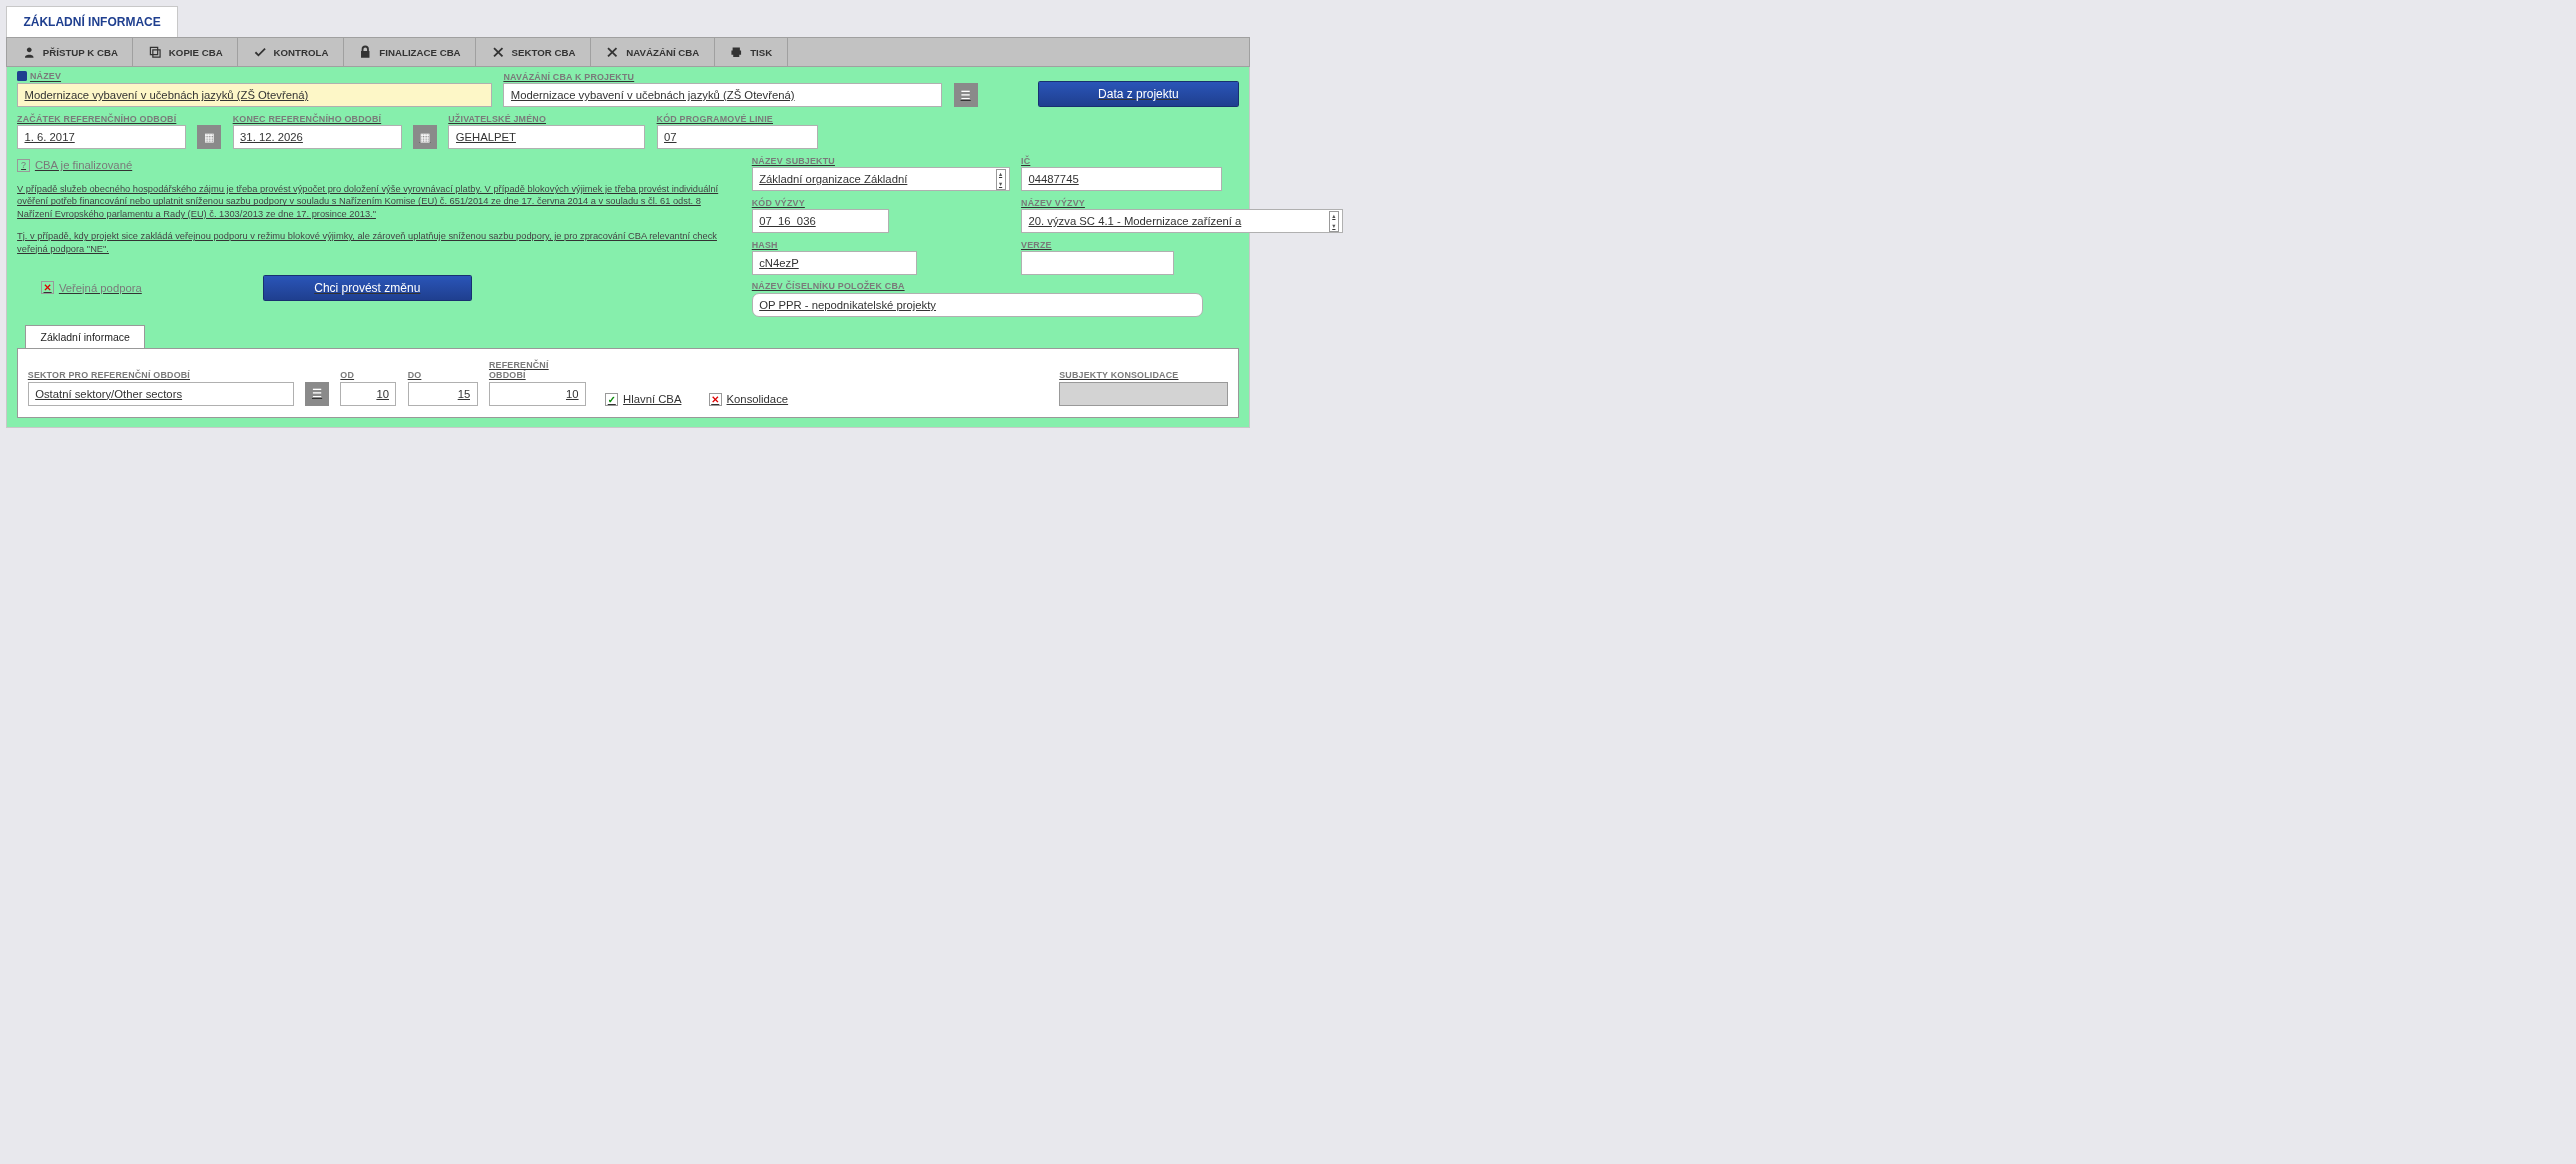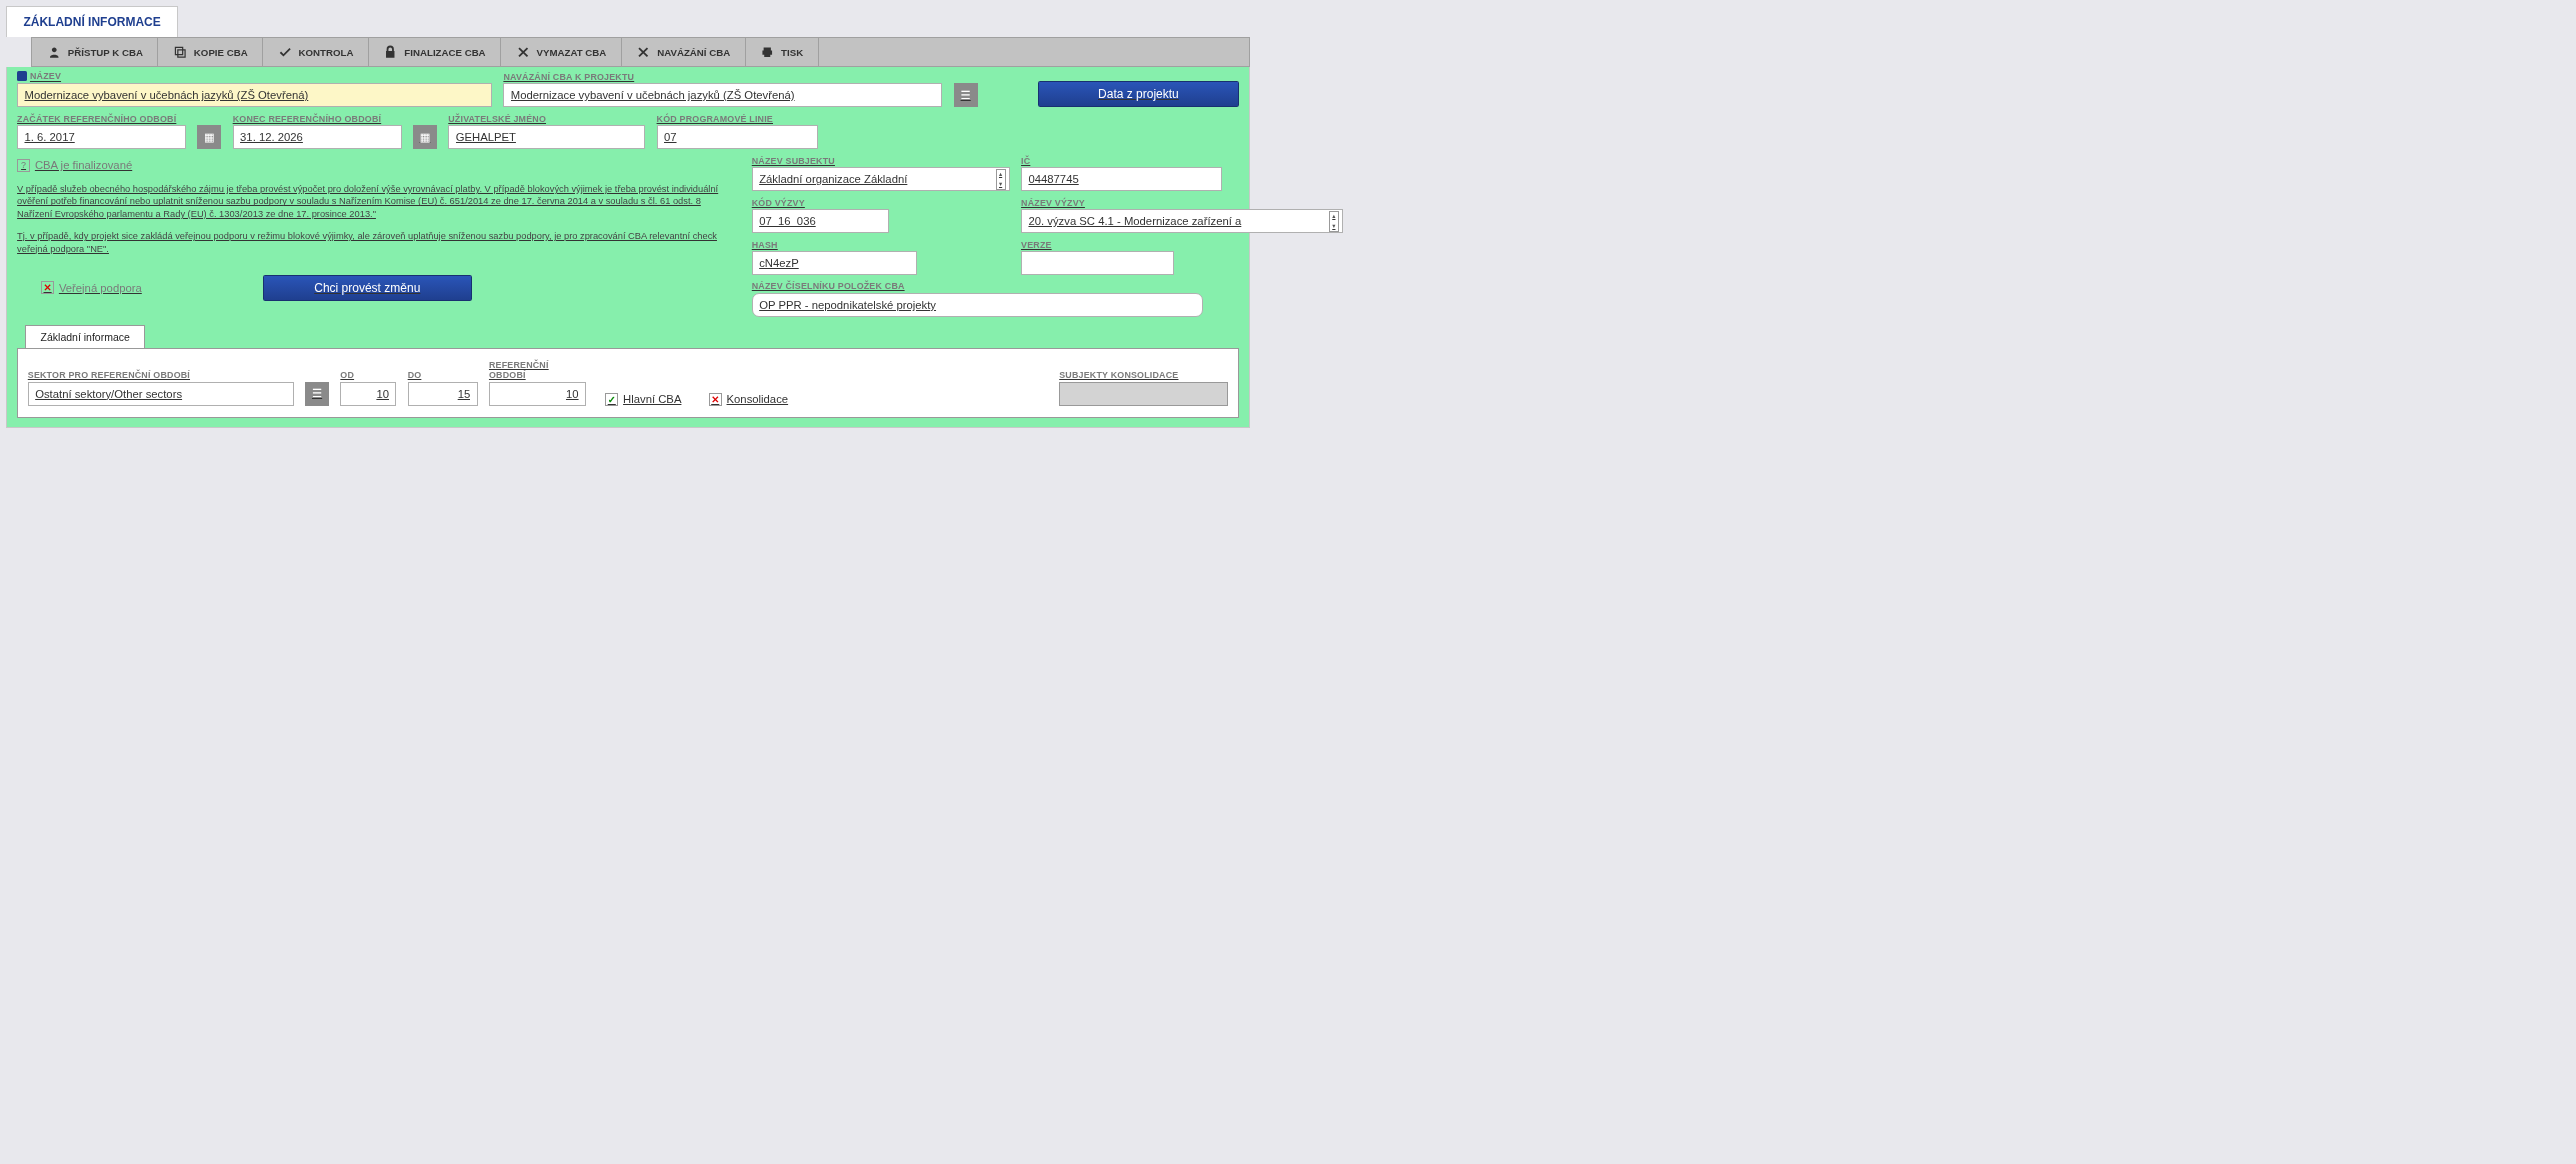--- a/index.html
+++ b/index.html
@@ -1,19 +1,19 @@
 <!DOCTYPE html>
 <html style="font-size:13px"><head>
 <meta charset="utf-8">
 <style>
   * { box-sizing: border-box; margin: 0; padding: 0; }
   body { font-family: Arial, sans-serif; background: #e8e8ed; font-size: 10.5px; color: #333; }
   .container { width: 1256px; margin: 0; padding: 6.4px; }
   .tab-main { display: inline-block; background: #fff; border: 0.8px solid #c8c8c8; border-bottom: none; padding: 8px 16px; font-weight: bold; color: #1f3f8f; font-size: 12px; }
-  .toolbar { background: #c2c2c2; display: flex; border: 0.8px solid #a0a0a0; margin-left: 25px; }
+  .toolbar { background: #c2c2c2; display: flex; border: 0.8px solid #a0a0a0; }
   .toolbar-btn { display: flex; align-items: center; gap: 6.4px; padding: 6.4px 14.5px; border-right: 0.8px solid #a0a0a0; font-weight: bold; font-size: 9.7px; color: #333; cursor: pointer; }
   .toolbar-icon { width: 14.5px; height: 14.5px; display: inline-flex; align-items: center; justify-content: center; fill: #333; }
   .form-area { background: #86efac; border: 0.8px solid #c8c8c8; border-top: none; padding: 4.8px 9.7px 9.7px 9.7px; text-decoration: underline; }
   .row { display: flex; gap: 11.3px; align-items: flex-end; margin-bottom: 6.4px; }
   .field { display: flex; flex-direction: column; }
   .field-label { font-size: 8.9px; font-weight: bold; color: #7a7a7a; letter-spacing: 0.2px; margin-bottom: 1.6px; text-transform: uppercase; }
   .field-label.req::before { content: ''; display: inline-block; width: 9.7px; height: 9.7px; background: #1f3f8f; margin-right: 3.2px; vertical-align: -1.6px; border-radius: 1.6px; }
   input[type=text], .select-box { border: 0.8px solid #b0b0b0; padding: 4px 6.4px; font-size: 11.3px; color: #333; background: #fff; height: 24px; }
   input.yellow { background: #fdf7c7; }
   .icon-btn { width: 24px; height: 24px; background: #8a8a8a; color: #fff; display: inline-flex; align-items: center; justify-content: center; border: none; cursor: pointer; font-size: 11.3px; }
@@ -75,21 +75,21 @@
           </svg>
         </span>
       <span>FINALIZACE CBA</span>
     </div>
     <div class="toolbar-btn">
       <span class="toolbar-icon">
           <svg viewBox="0 0 24 24">
             <path d="M5 5l14 14M19 5L5 19" stroke="#333" stroke-width="3"></path>
           </svg>
         </span>
-      <span>VYMAZAT CBA</span>
+      <span>SEKTOR CBA</span>
     </div>
     <div class="toolbar-btn">
       <span class="toolbar-icon">
           <svg viewBox="0 0 24 24">
             <path d="M5 5l14 14M19 5L5 19" stroke="#333" stroke-width="3"></path>
           </svg>
         </span>
       <span>NAVÁZÁNÍ CBA</span>
     </div>
     <div class="toolbar-btn">

